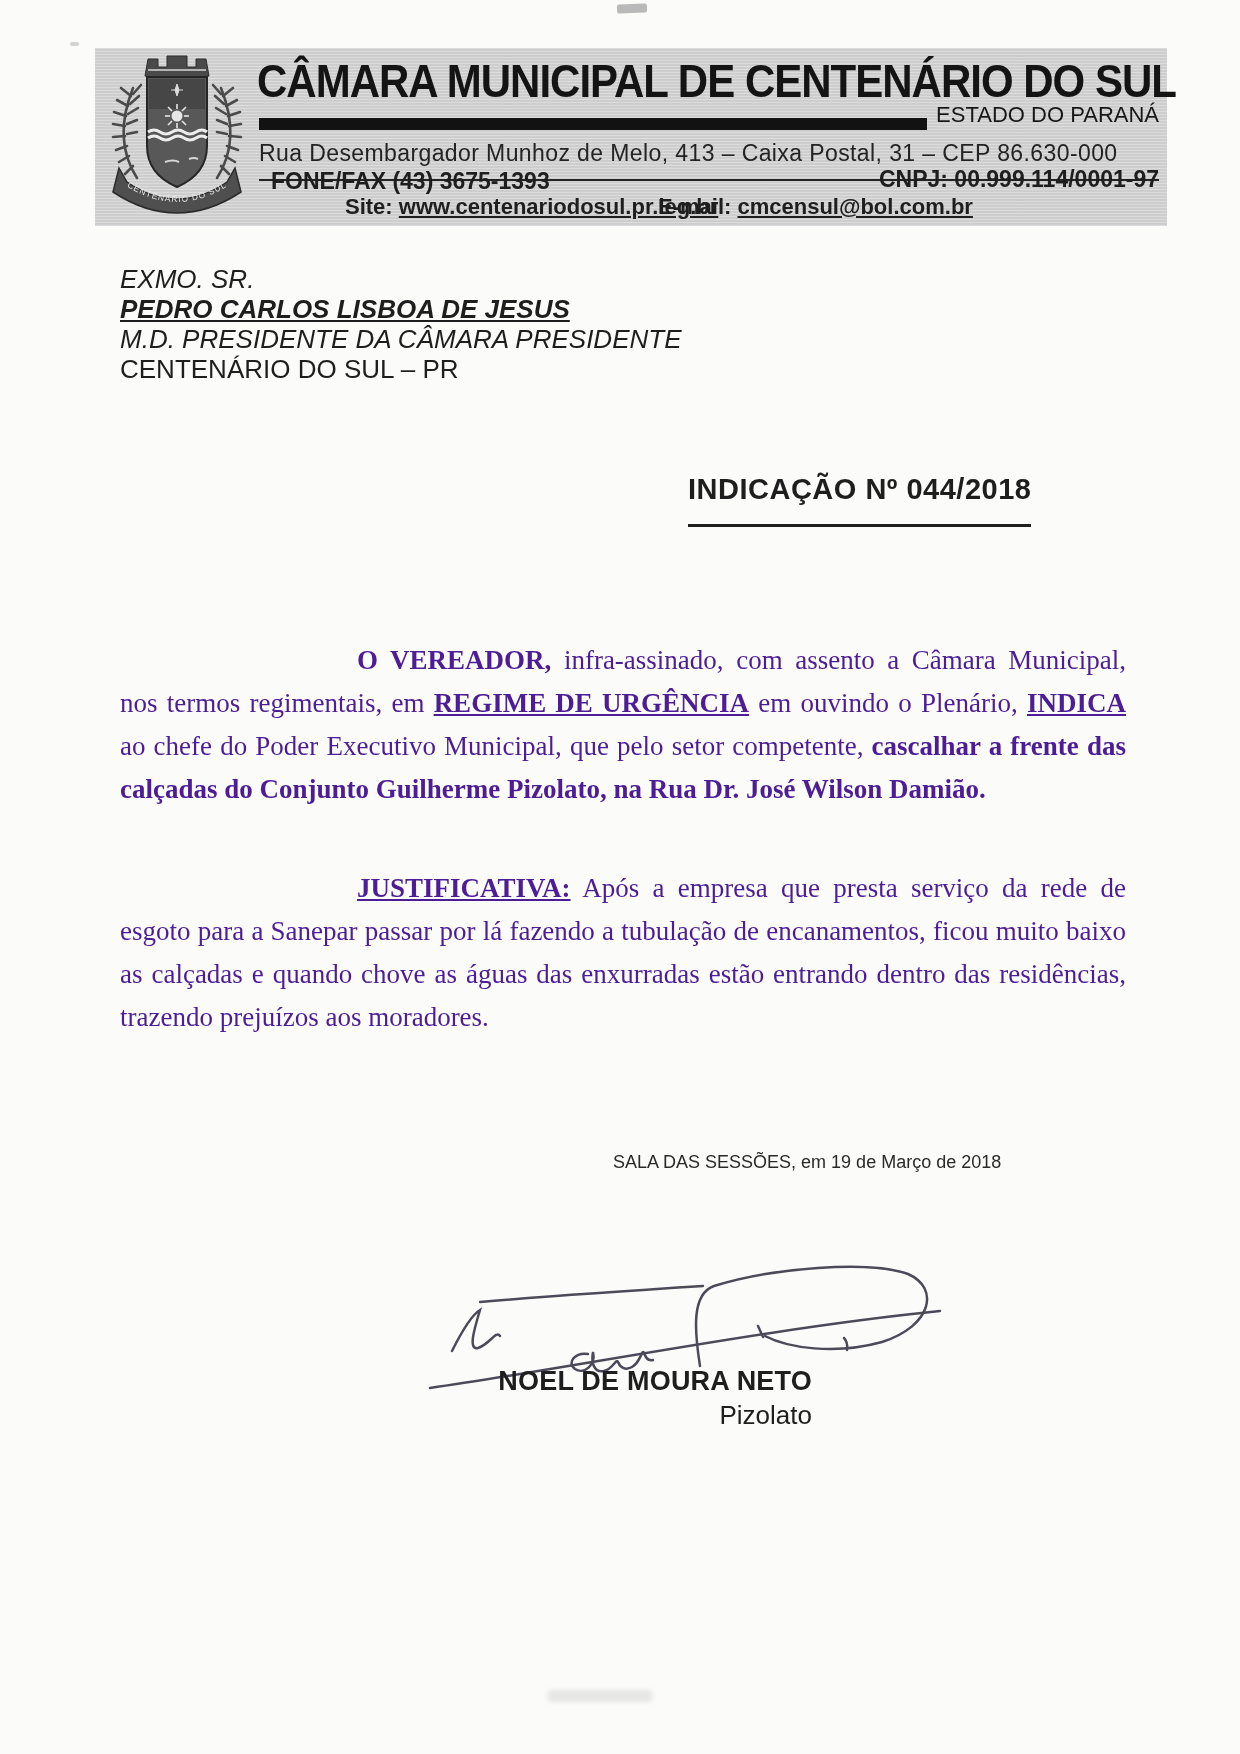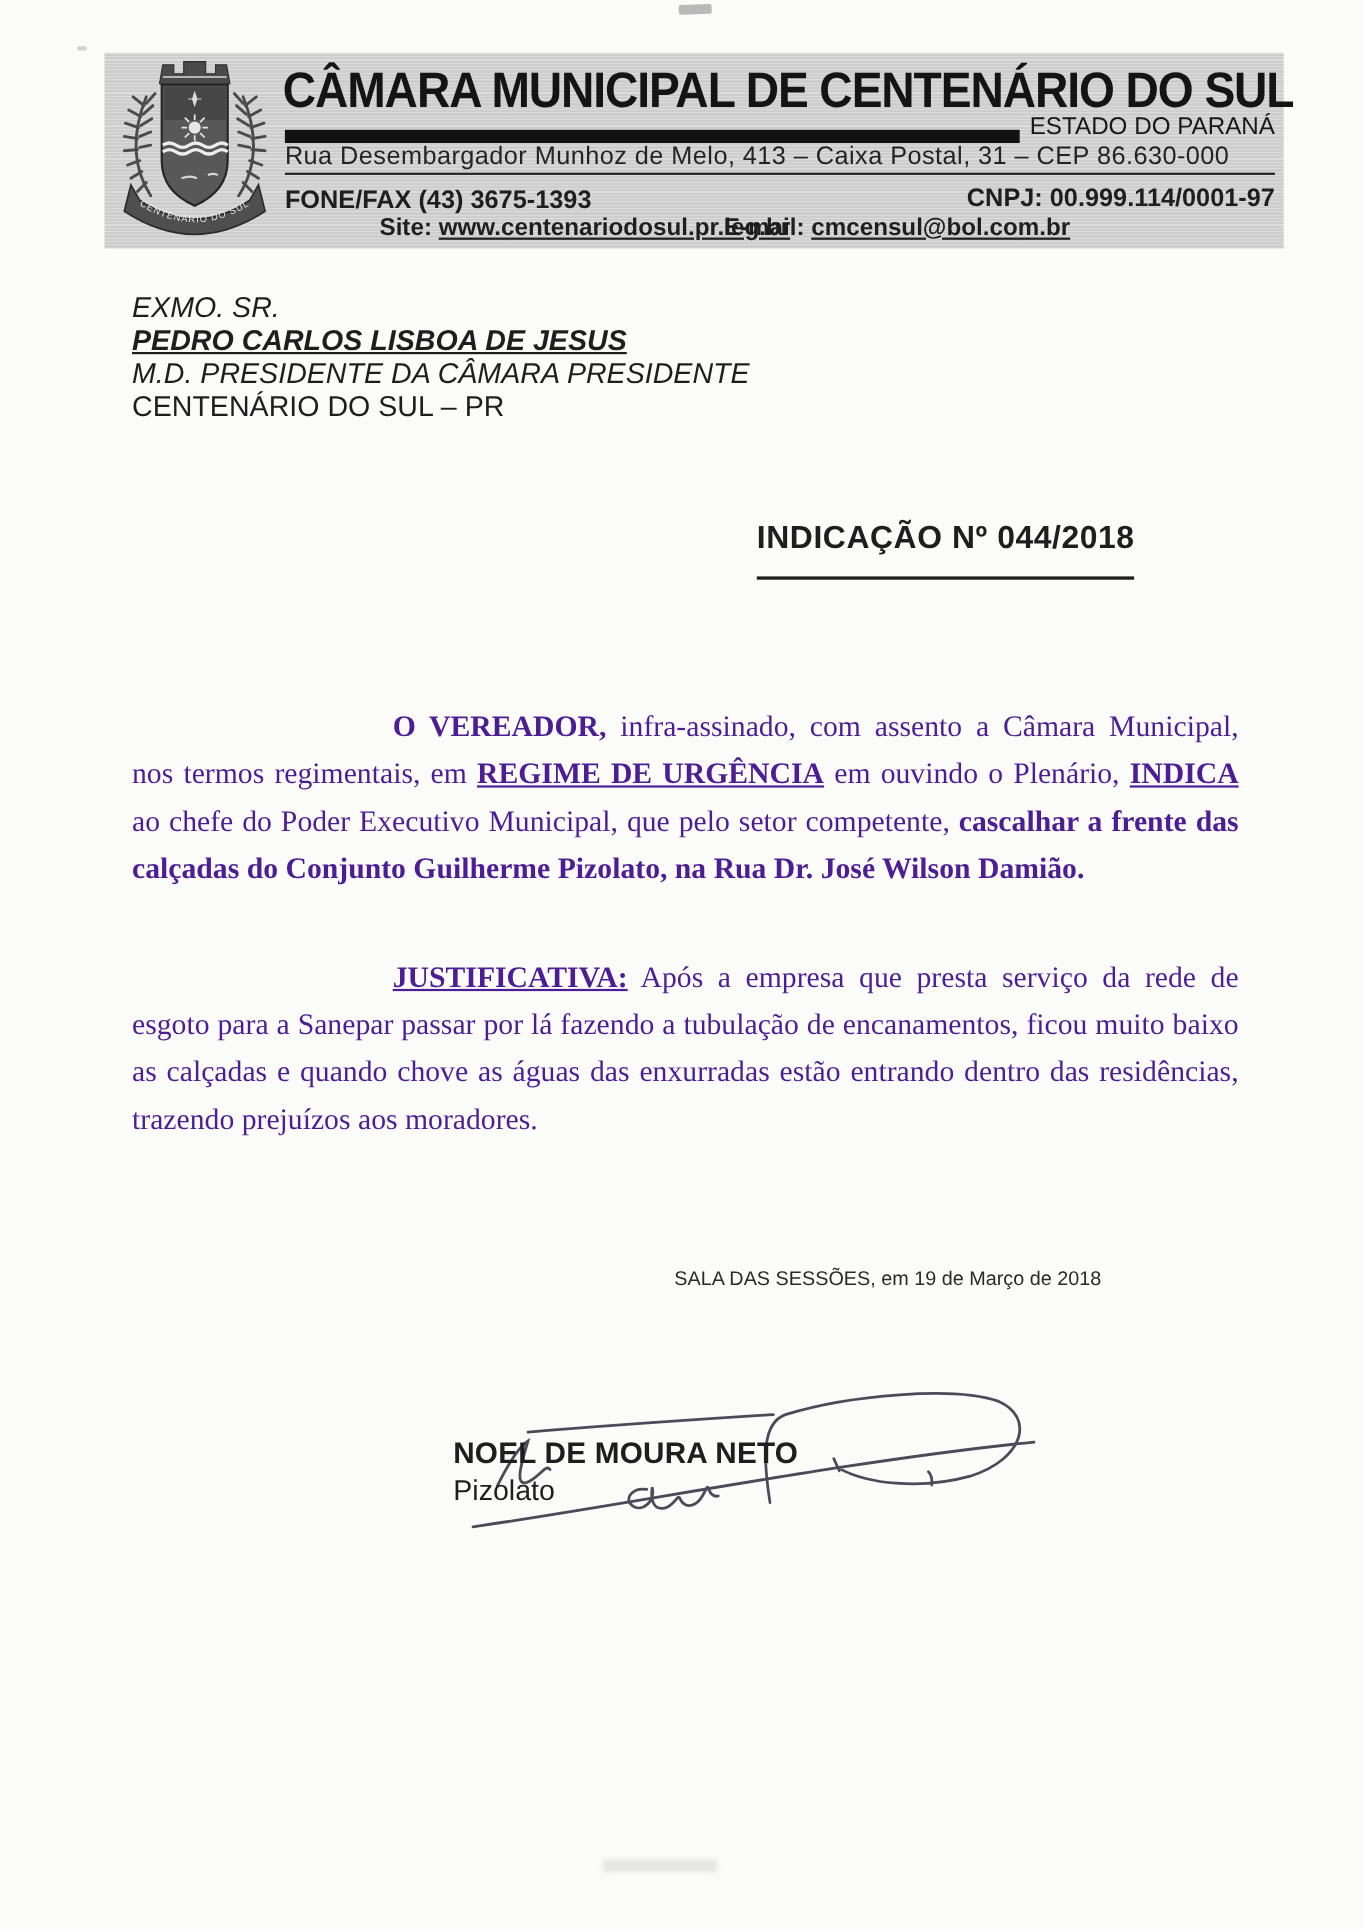--- a/index.html
+++ b/index.html
@@ -23,24 +23,24 @@
   #org-name{
     position:absolute;left:162px;top:8px;width:905px;
     font-size:42px;font-weight:800;letter-spacing:-1px;color:#141414;
     white-space:nowrap;transform:scaleY(1.08);transform-origin:left top;
   }
   #header-bar{position:absolute;left:164px;top:70px;width:668px;height:12px;background:#121212;}
   #state-name{
     position:absolute;right:8px;top:54px;font-size:22px;font-weight:normal;color:#171717;white-space:nowrap;
   }
   #address-line{
-    position:absolute;left:164px;top:80px;width:900px;font-size:23px;letter-spacing:.4px;
-    color:#232323;border-bottom:2px solid #232323;padding-bottom:2px;white-space:nowrap;
+    position:absolute;left:164px;top:92px;width:900px;font-size:23px;letter-spacing:.4px;
+    color:#232323;border-bottom:2px solid #232323;padding-bottom:12px;white-space:nowrap;
   }
-  #phone-line{position:absolute;left:164px;top:120px;font-size:23px;font-weight:bold;white-space:nowrap;}
+  #phone-line{position:absolute;left:176px;top:120px;font-size:23px;font-weight:bold;white-space:nowrap;}
   #cnpj-line{position:absolute;right:8px;top:118px;font-size:23px;font-weight:bold;white-space:nowrap;}
   .contact-row{position:absolute;top:146px;font-size:22px;font-weight:bold;white-space:nowrap;}
   #site-line{left:250px;}
   #email-line{left:563px;}
   .underlined{text-decoration:underline;}
   
   #addressee{position:absolute;left:120px;top:264px;font-size:26px;line-height:30px;}
   #addressee .line{white-space:nowrap;}
   .it{font-style:italic;}
   #addressee-name{font-weight:bold;font-style:italic;text-decoration:underline;}
@@ -54,21 +54,21 @@
     position:absolute;left:120px;width:1006px;font-size:27px;line-height:43px;
     text-align:justify;color:#4c1d95;font-family:Liberation Serif, serif;
   }
   #body-para{top:612px;text-indent:237px;}
   #just-para{top:840px;text-indent:237px;}
   .b{font-weight:bold;}
   .bu{font-weight:bold;text-decoration:underline;}
   
   #place-date{position:absolute;left:613px;top:1152px;font-size:18px;white-space:nowrap;color:#2a2a2a;}
   #signature-svg{position:absolute;left:420px;top:1256px;width:530px;height:140px;}
-  #sig-block{position:absolute;left:412px;top:1306px;width:400px;text-align:left;}
+  #sig-block{position:absolute;left:412px;top:1366px;width:400px;text-align:right;}
   #signature-name{font-size:27px;font-weight:bold;letter-spacing:.2px;}
   #signature-role{font-size:26px;margin-top:3px;}
 </style>
 </head>
 <body>
 
 <div id="page">
 
   <div id="artifact-top" class="artifact"></div>
   <div id="artifact-left" class="artifact"></div>

